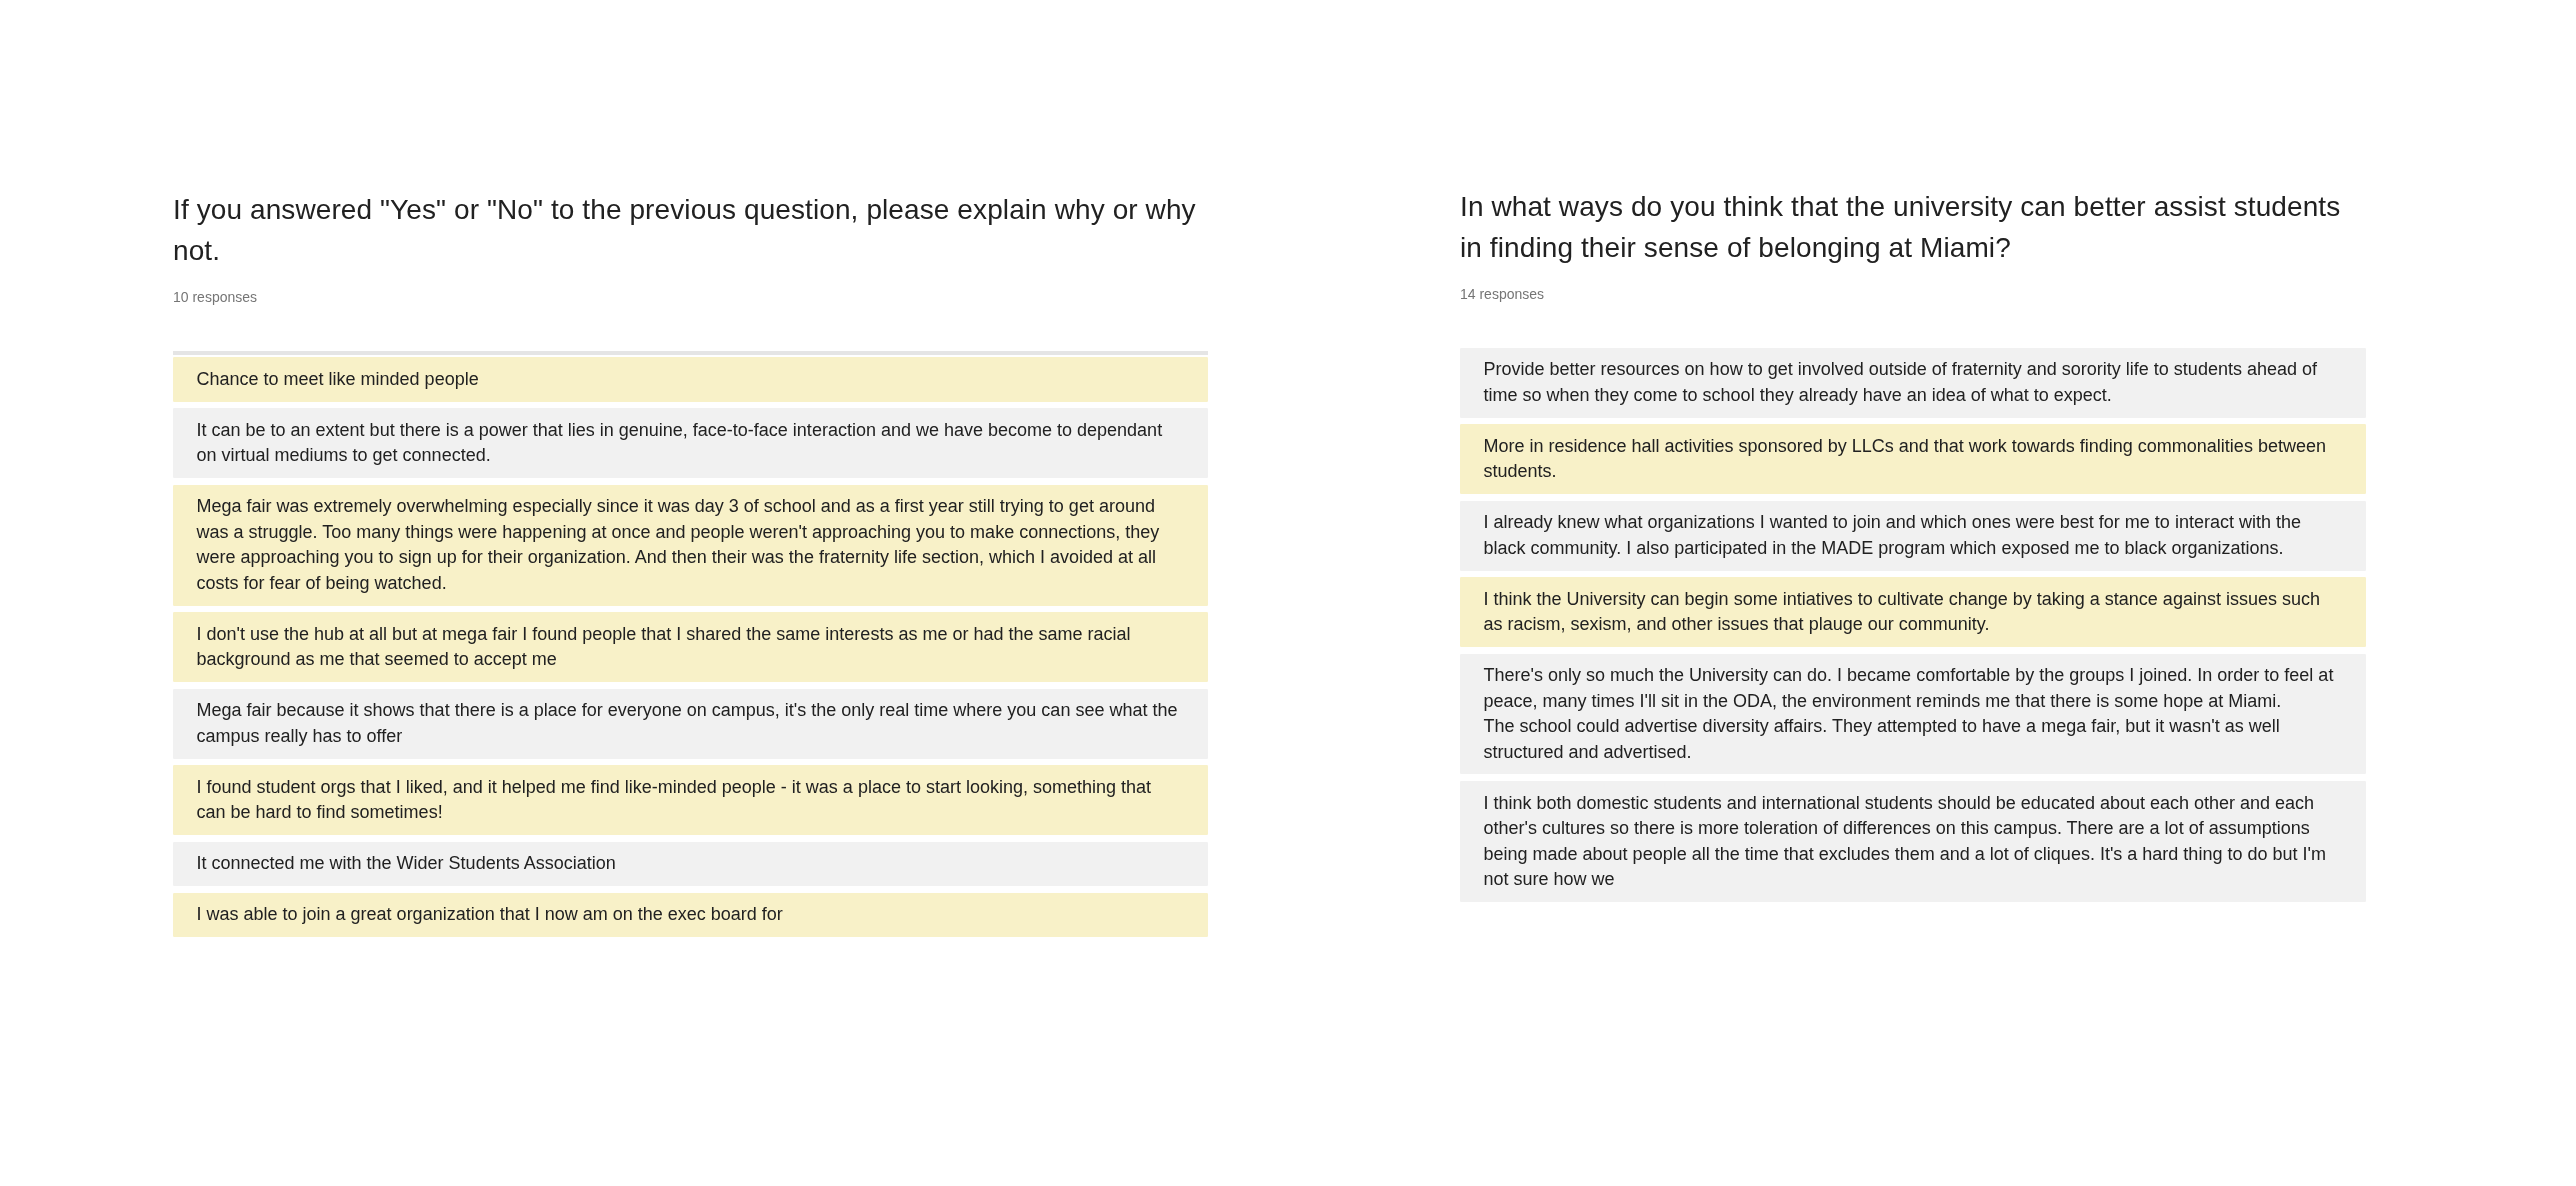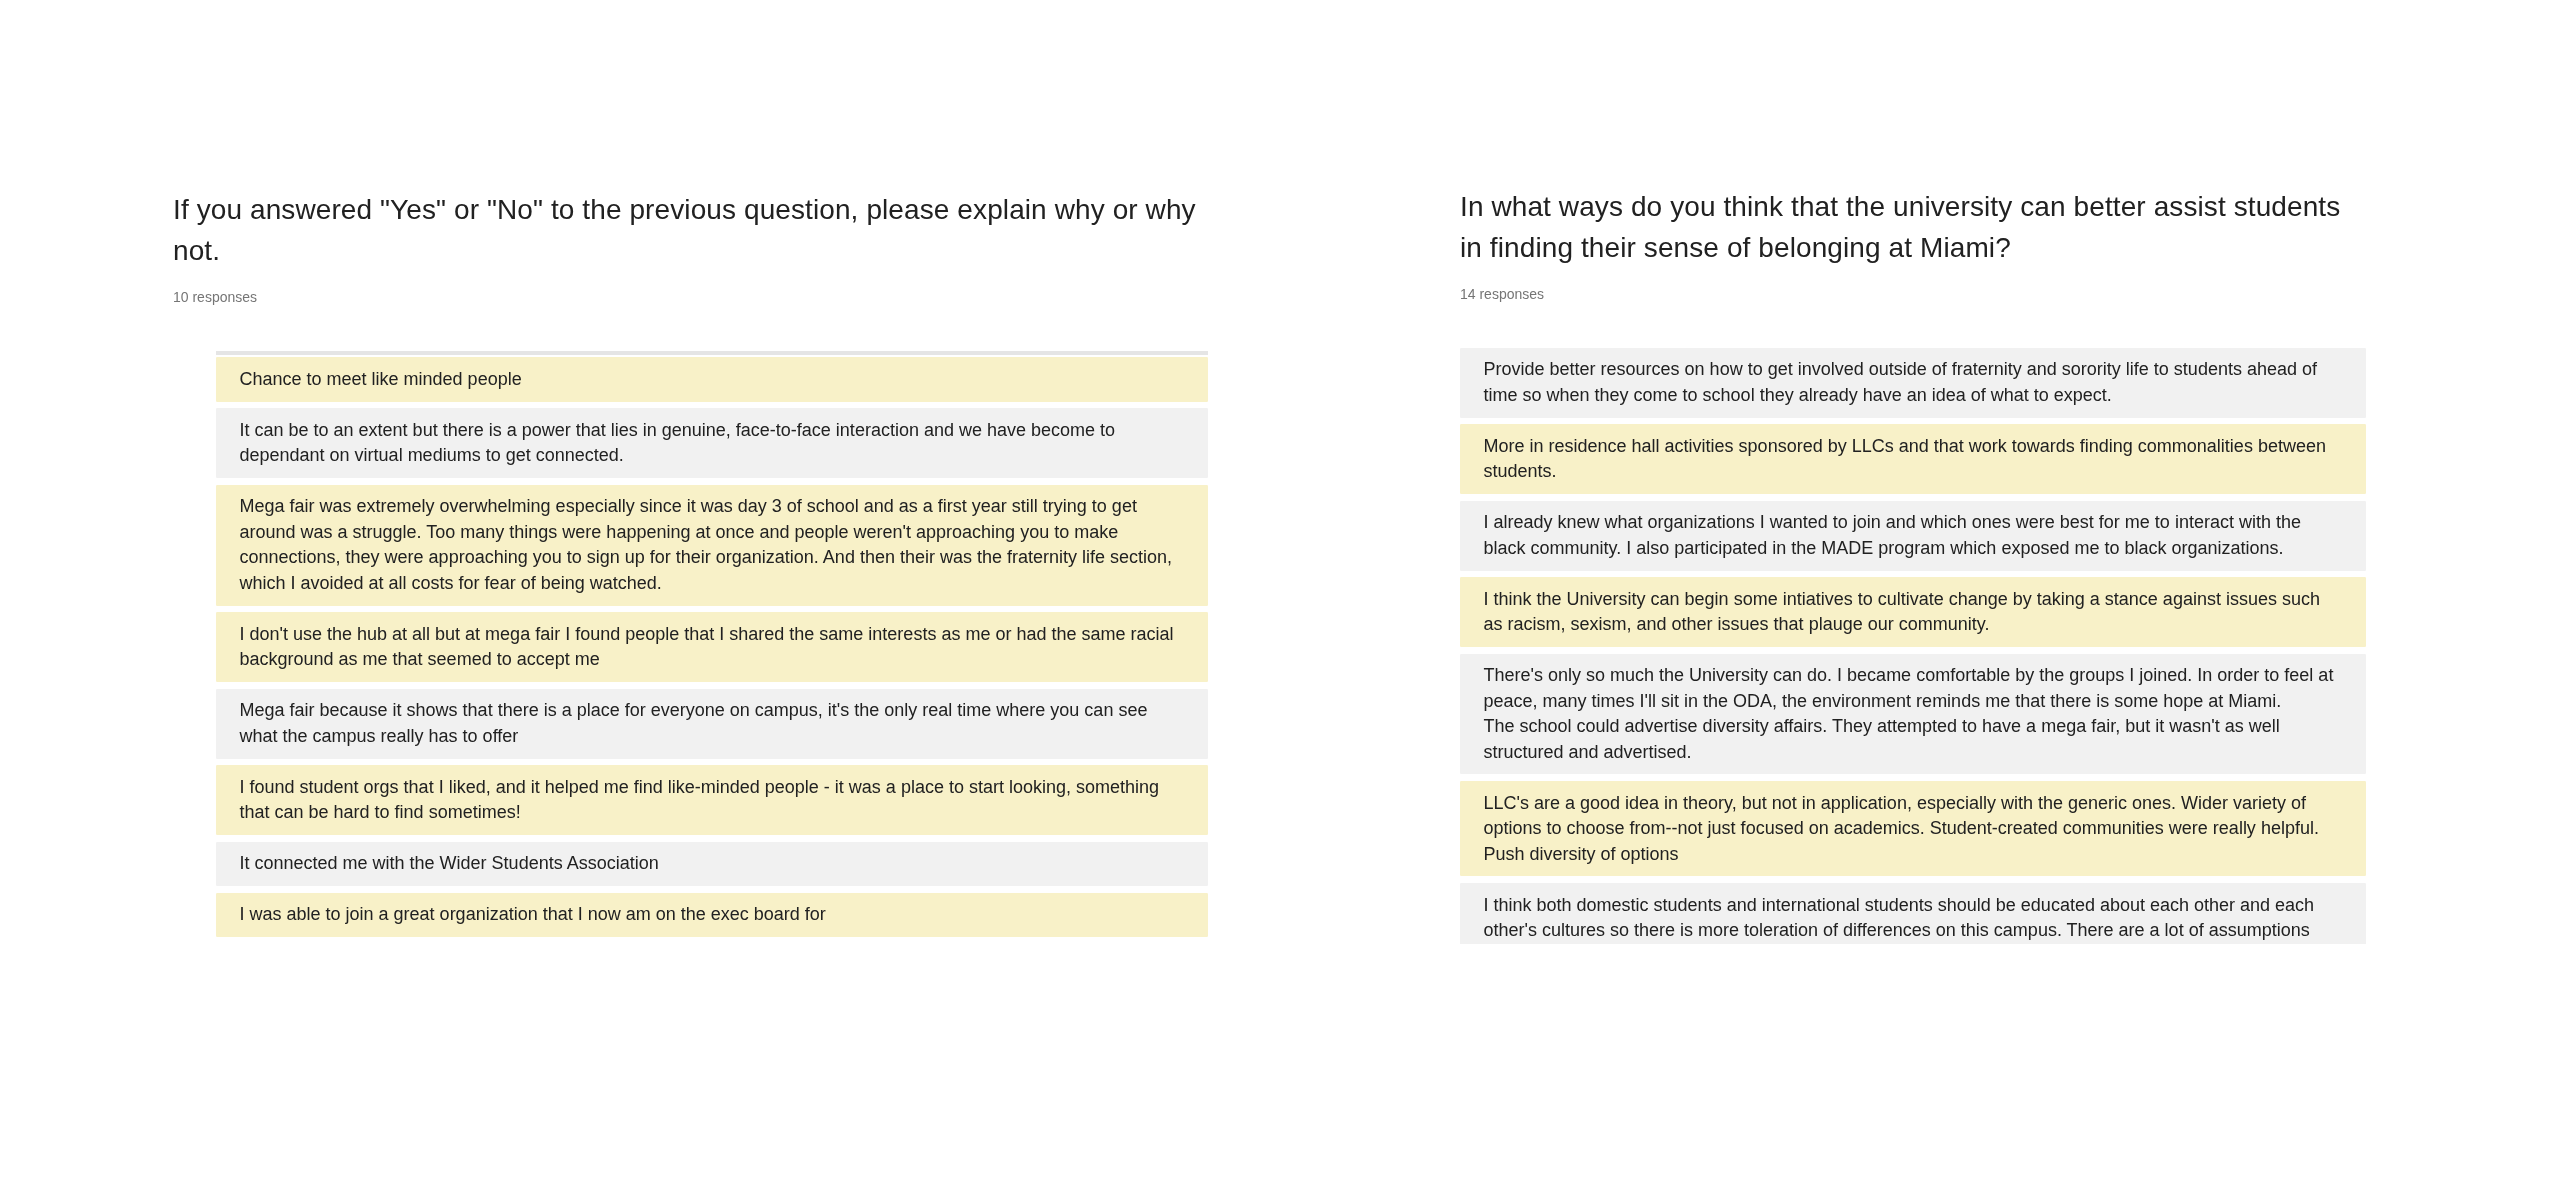--- a/index.html
+++ b/index.html
@@ -48,21 +48,21 @@
   .resp-gray   { background: var(--gray-row, #f1f1f1); }
 </style>
 </head>
 <body style="background: rgb(255, 255, 255);">
 
 <main>
 
   <section class="question-card" style="left:173px; top:189px; width:1035px;">
     <h2 class="q-title">If you answered "Yes" or "No" to the previous question, please explain why or why not.</h2>
     <div class="q-count">10 responses</div>
-    <div class="resp-list" style="height:652px;margin-left:43px;">
+    <div class="resp-list" style="height:652px;">
       <div class="top-edge"></div>
     <div class="resp resp-yellow">Chance to meet like minded people</div>
         <div class="resp resp-gray">It can be to an extent but there is a power that lies in genuine, face-to-face interaction and we have become to dependant on virtual mediums to get connected.</div>
         <div class="resp resp-yellow">Mega fair was extremely overwhelming especially since it was day 3 of school and as a first year still trying to get around was a struggle. Too many things were happening at once and people weren't approaching you to make connections, they were approaching you to sign up for their organization. And then their was the fraternity life section, which I avoided at all costs for fear of being watched.</div>
         <div class="resp resp-yellow">I don't use the hub at all but at mega fair I found people that I shared the same interests as me or had the same racial background as me that seemed to accept me</div>
         <div class="resp resp-gray">Mega fair because it shows that there is a place for everyone on campus, it's the only real time where you can see what the campus really has to offer</div>
         <div class="resp resp-yellow">I found student orgs that I liked, and it helped me find like-minded people - it was a place to start looking, something that can be hard to find sometimes!</div>
         <div class="resp resp-gray">It connected me with the Wider Students Association</div>
         <div class="resp resp-yellow">I was able to join a great organization that I now am on the exec board for</div>
       </div>
@@ -71,19 +71,18 @@
   <section class="question-card" style="left:1460px; top:186px; width:906px;">
     <h2 class="q-title">In what ways do you think that the university can better assist students in finding their sense of belonging at Miami?</h2>
     <div class="q-count">14 responses</div>
     <div class="resp-list" style="height:596px;">
         <div class="resp resp-gray">Provide better resources on how to get involved outside of fraternity and sorority life to students ahead of time so when they come to school they already have an idea of what to expect.</div>
         <div class="resp resp-yellow">More in residence hall activities sponsored by LLCs and that work towards finding commonalities between students.</div>
         <div class="resp resp-gray">I already knew what organizations I wanted to join and which ones were best for me to interact with the black community. I also participated in the MADE program which exposed me to black organizations.</div>
         <div class="resp resp-yellow">I think the University can begin some intiatives to cultivate change by taking a stance against issues such as racism, sexism, and other issues that plauge our community.</div>
         <div class="resp resp-gray">There's only so much the University can do. I became comfortable by the groups I joined. In order to feel at peace, many times I'll sit in the ODA, the environment reminds me that there is some hope at Miami.
 The school could advertise diversity affairs. They attempted to have a mega fair, but it wasn't as well structured and advertised.</div>
-        <div class="resp resp-yellow">LLC's are a good idea in theory, but not in application, especially with the generic ones. Wider variety of options to choose from--not just focused on academics. Student-created communities were really helpful. Push diversity of options</div>
         <div class="resp resp-gray">I think both domestic students and international students should be educated about each other and each other's cultures so there is more toleration of differences on this campus. There are a lot of assumptions being made about people all the time that excludes them and a lot of cliques. It's a hard thing to do but I'm not sure how we</div>
       </div>
   </section>
 
 </main>
 
 
 </body></html>

